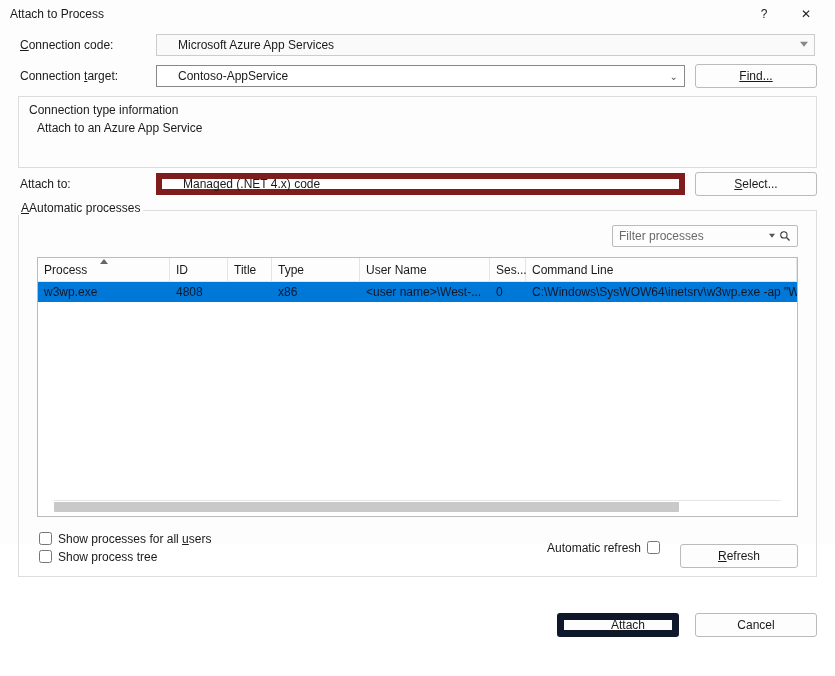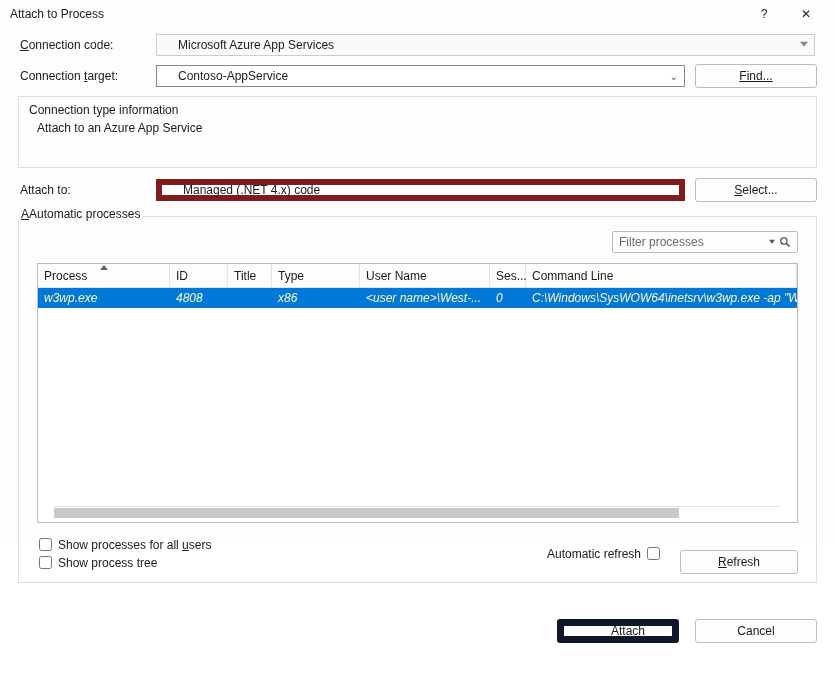--- a/index.html
+++ b/index.html
@@ -77,21 +77,21 @@
     display: flex; align-items: center; justify-content: center;
     margin-left: 10px;
     padding: 0 10px;
     cursor: default;
   }
   .btn.primary { border: 7px solid #0f172a; padding-left: 30px; }
   .btn.small { min-width: 118px; margin-top: 17px; }
   .info-group {
     border: 1px solid #ddd;
     padding: 4px 10px 30px 10px;
-    margin-bottom: 10px;
+    margin-bottom: 4px;
   }
   .info-group .line { padding: 2px 0; }
 
   .procs-group {
     flex: 1;
     display: flex; flex-direction: column;
     margin-bottom: 8px;
     position: relative;
   }
   .procs-group .legend {
@@ -165,23 +165,22 @@
   }
   .tbody {
     flex: 1;
     overflow: hidden;
     position: relative;
   }
   .trow {
     display: flex;
     height: 20px;
     align-items: center;
-    color: #fef9c3;
+    color: #0f172a;
     background: #0078d7;
-    font-style: italic;
   }
   .td { padding: 0 6px; overflow: hidden; white-space: nowrap; }
   .hscroll {
     height: 14px;
     border-top: 1px solid #e6e6e6;
     position: relative;
     margin: 0 16px 2px 16px;
   }
   .hscroll .thumb {
     position: absolute; left: 0; top: 1px;

